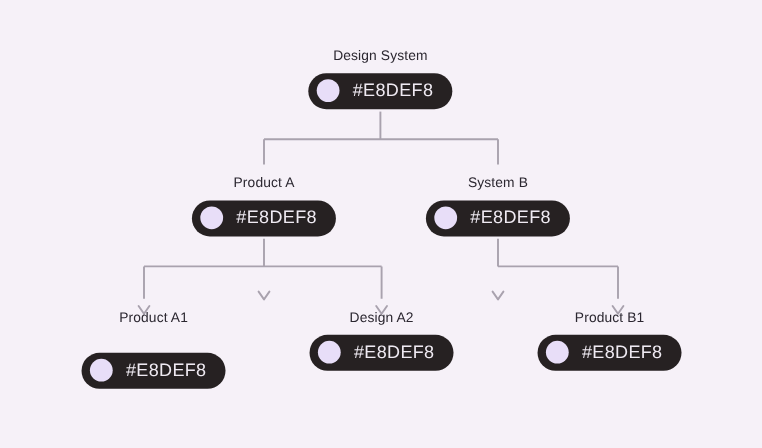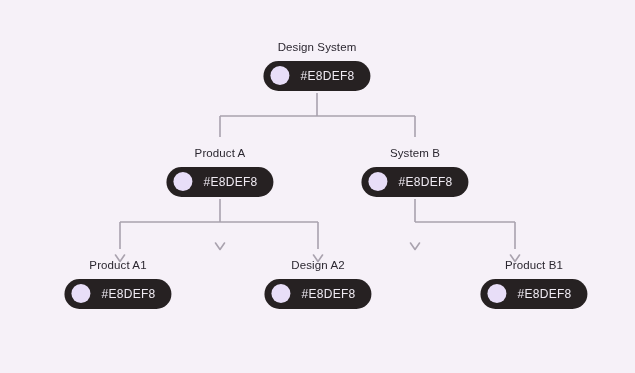--- a/index.html
+++ b/index.html
@@ -50,21 +50,21 @@
     box-sizing: border-box;
   }
   .swatch {
     width: 19px;
     height: 19px;
     border-radius: 50%;
     flex: 0 0 auto;
     margin-right: 11px;
   }
   .pill-text {
-    font-size: 12px;
+    font-size: 15px;
     color: #efeaf2;
     letter-spacing: 0.3px;
     white-space: nowrap;
     line-height: 1;
   }
 </style>
 </head>
 <body>
 
 <div id="diagram-root">
@@ -112,37 +112,37 @@
   </div>
 
   <div class="node" style="left:415px; top:148px;">
     <div class="node-label">System B</div>
     <div class="node-pill">
       <span class="swatch" style="background:#E8DEF8;"></span>
       <span class="pill-text">#E8DEF8</span>
     </div>
   </div>
 
-  <div class="node" style="left:118px; top:260px;">
+  <div class="node" style="left:128px; top:260px;gap:15px;">
     <div class="node-label">Product A1</div>
     <div class="node-pill">
       <span class="swatch" style="background:#E8DEF8;"></span>
       <span class="pill-text">#E8DEF8</span>
     </div>
   </div>
 
   <div class="node" style="left:318px; top:260px;">
     <div class="node-label">Design A2</div>
     <div class="node-pill">
       <span class="swatch" style="background:#E8DEF8;"></span>
       <span class="pill-text">#E8DEF8</span>
     </div>
   </div>
 
-  <div class="node" style="left:534px; top:260px;">
+  <div class="node" style="left:508px; top:260px;">
     <div class="node-label">Product B1</div>
     <div class="node-pill">
       <span class="swatch" style="background:#E8DEF8;"></span>
       <span class="pill-text">#E8DEF8</span>
     </div>
   </div>
 
 </div>
 
 </body></html>

